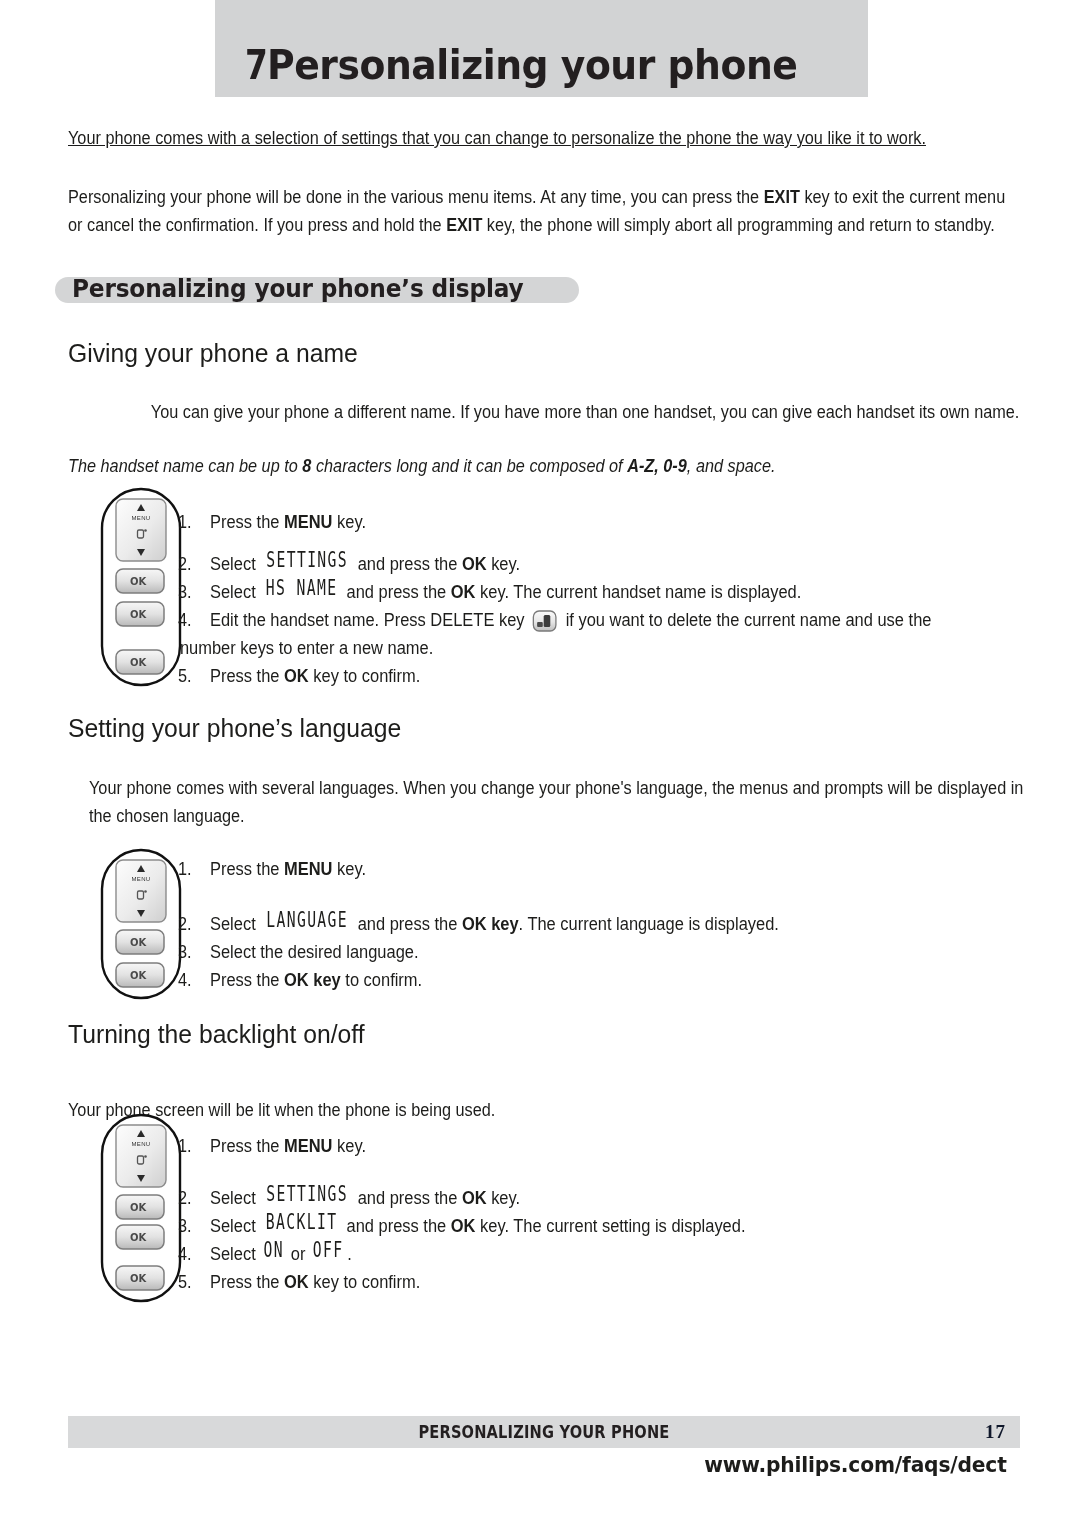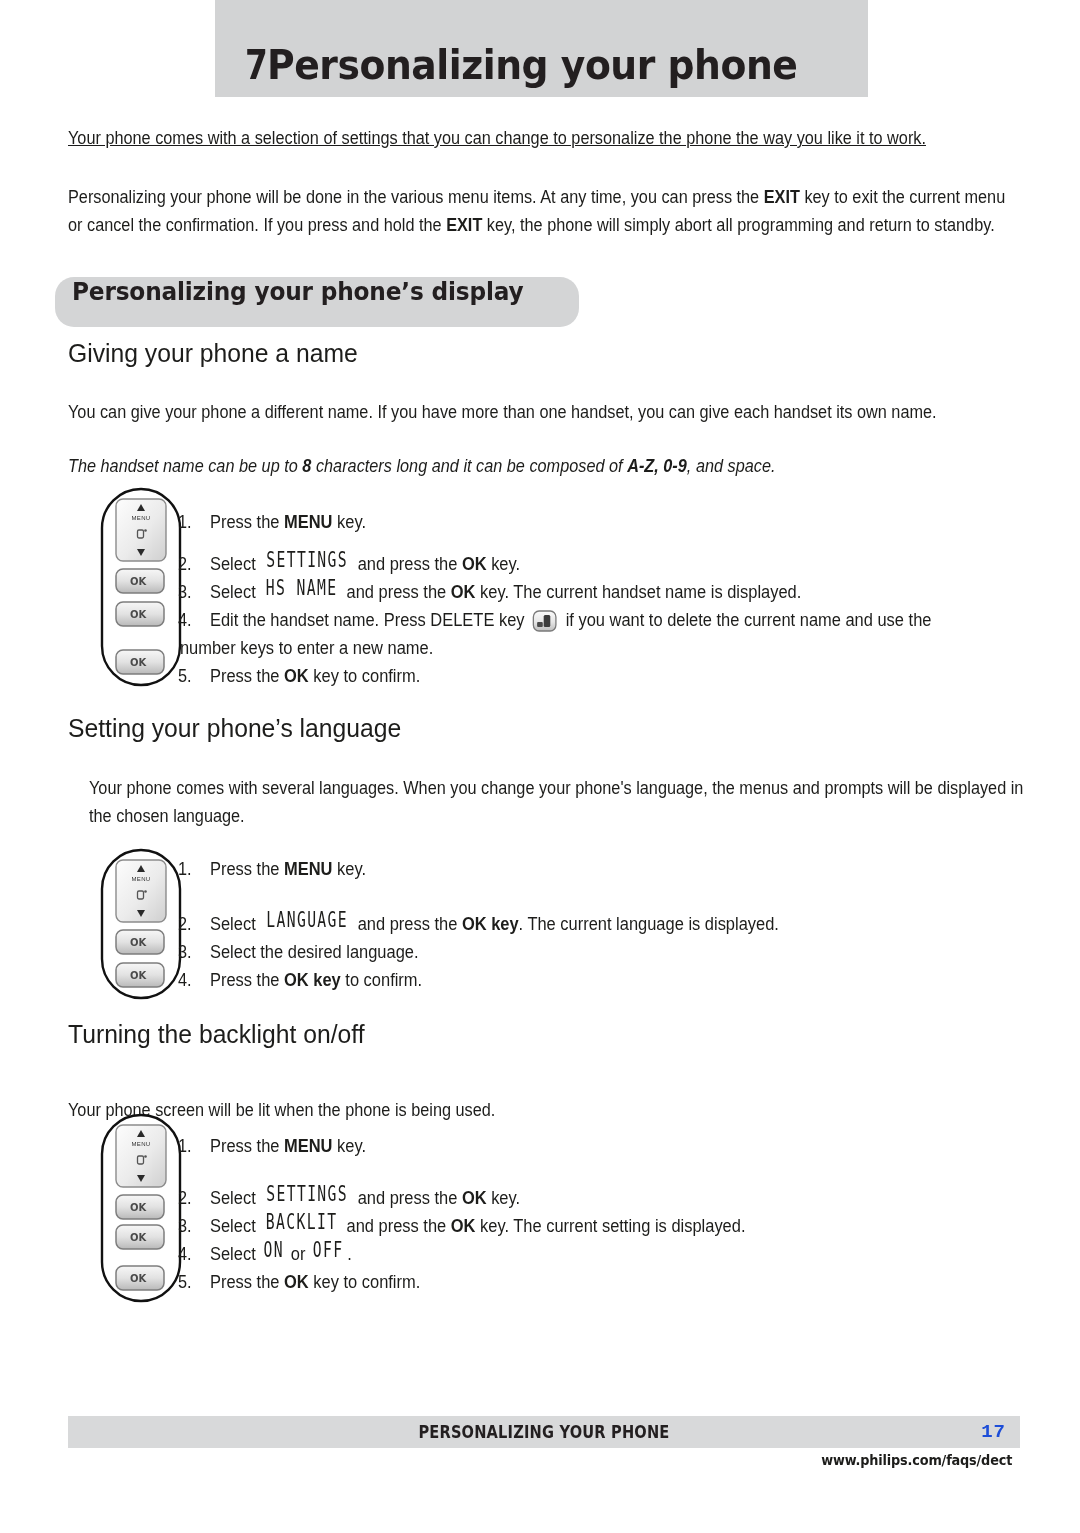--- a/index.html
+++ b/index.html
@@ -69,26 +69,26 @@
     transform-origin: left top;
     width: 1023px;
   }
   p.para b { font-weight: 700; }
 
   
   .pill-head {
     position: absolute;
     left: 55px;
     top: 277px;
-    height: 50px;
+    height: 26px;
     padding: 0 22px 0 17px;
     background: #d4d5d6;
     border-radius: 19px;
     display: flex;
-    align-items: flex-start;
+    align-items: flex-end;
   }
   .pill-head span {
     font-family: "DejaVu Sans", sans-serif;
     font-weight: 700;
     font-size: 25px;
     color: #231f20;
     letter-spacing: -0.2px;
     transform: scaleX(0.93);
     transform-origin: left center;
     white-space: nowrap;
@@ -195,33 +195,33 @@
     letter-spacing: 0.2px;
     color: #231f20;
   }
   .footer-title span { display:inline-block; transform: scaleX(0.86); }
   .footer-page {
     position: absolute;
     right: 14px;
     top: 0;
     height: 19px;
     line-height: 32px;
-    font-family: Liberation Mono, monospace;
+    font-family: Liberation Serif, serif;
     font-weight: 700;
     font-size: 19px;
-    color: #1d4ed8;
+    color: #0f172a;
     letter-spacing: 1px;
   }
   .footer-url {
     position: absolute;
     right: 60px;
     top: 1452px;
     font-family: "DejaVu Sans", sans-serif;
     font-weight: 700;
-    font-size: 14px;
+    font-size: 22px;
     color: #1d1d1b;
     letter-spacing: -0.2px;
   }
   .footer-url span { display:inline-block; transform: scaleX(0.92); }
 </style>
 </head>
 <body>
 
 <div class="chapter-band">
   <div class="chapter-inner">
@@ -237,21 +237,21 @@
 <div class="body-col" style="top:183px;">
   <p class="para"><span>Personalizing your phone will be done in the various menu items.  At any time, you can press the </span><b>EXIT</b><span> key to exit the current menu or cancel the confirmation.  If you press and hold the </span><b>EXIT</b><span> key, the phone will simply abort all programming and return to standby.</span></p>
 </div>
 
 <div class="pill-head">
   <span>Personalizing your phone’s display</span>
 </div>
 
 <div class="sub-head" style="top:338px;">Giving your phone a name</div>
 
-<div class="body-col" style="top:398px;">
+<div class="body-col" style="top:398px;text-align:right;">
   <p class="para">You can give your phone a different name.  If you have more than one handset, you can give each handset its own name.</p>
 </div>
 
 <div class="body-col" style="top:452px;font-style:italic;">
   <p class="para"><span>The handset name can be up to </span><b>8</b><span> characters long and it can be composed of </span><b>A-Z, 0-9</b><span>, and space.</span></p>
 </div>
 
 <div class="phone-ill" style="top:487px;">
   <svg width="82" height="200" viewBox="0 0 82 200">
     <defs>

